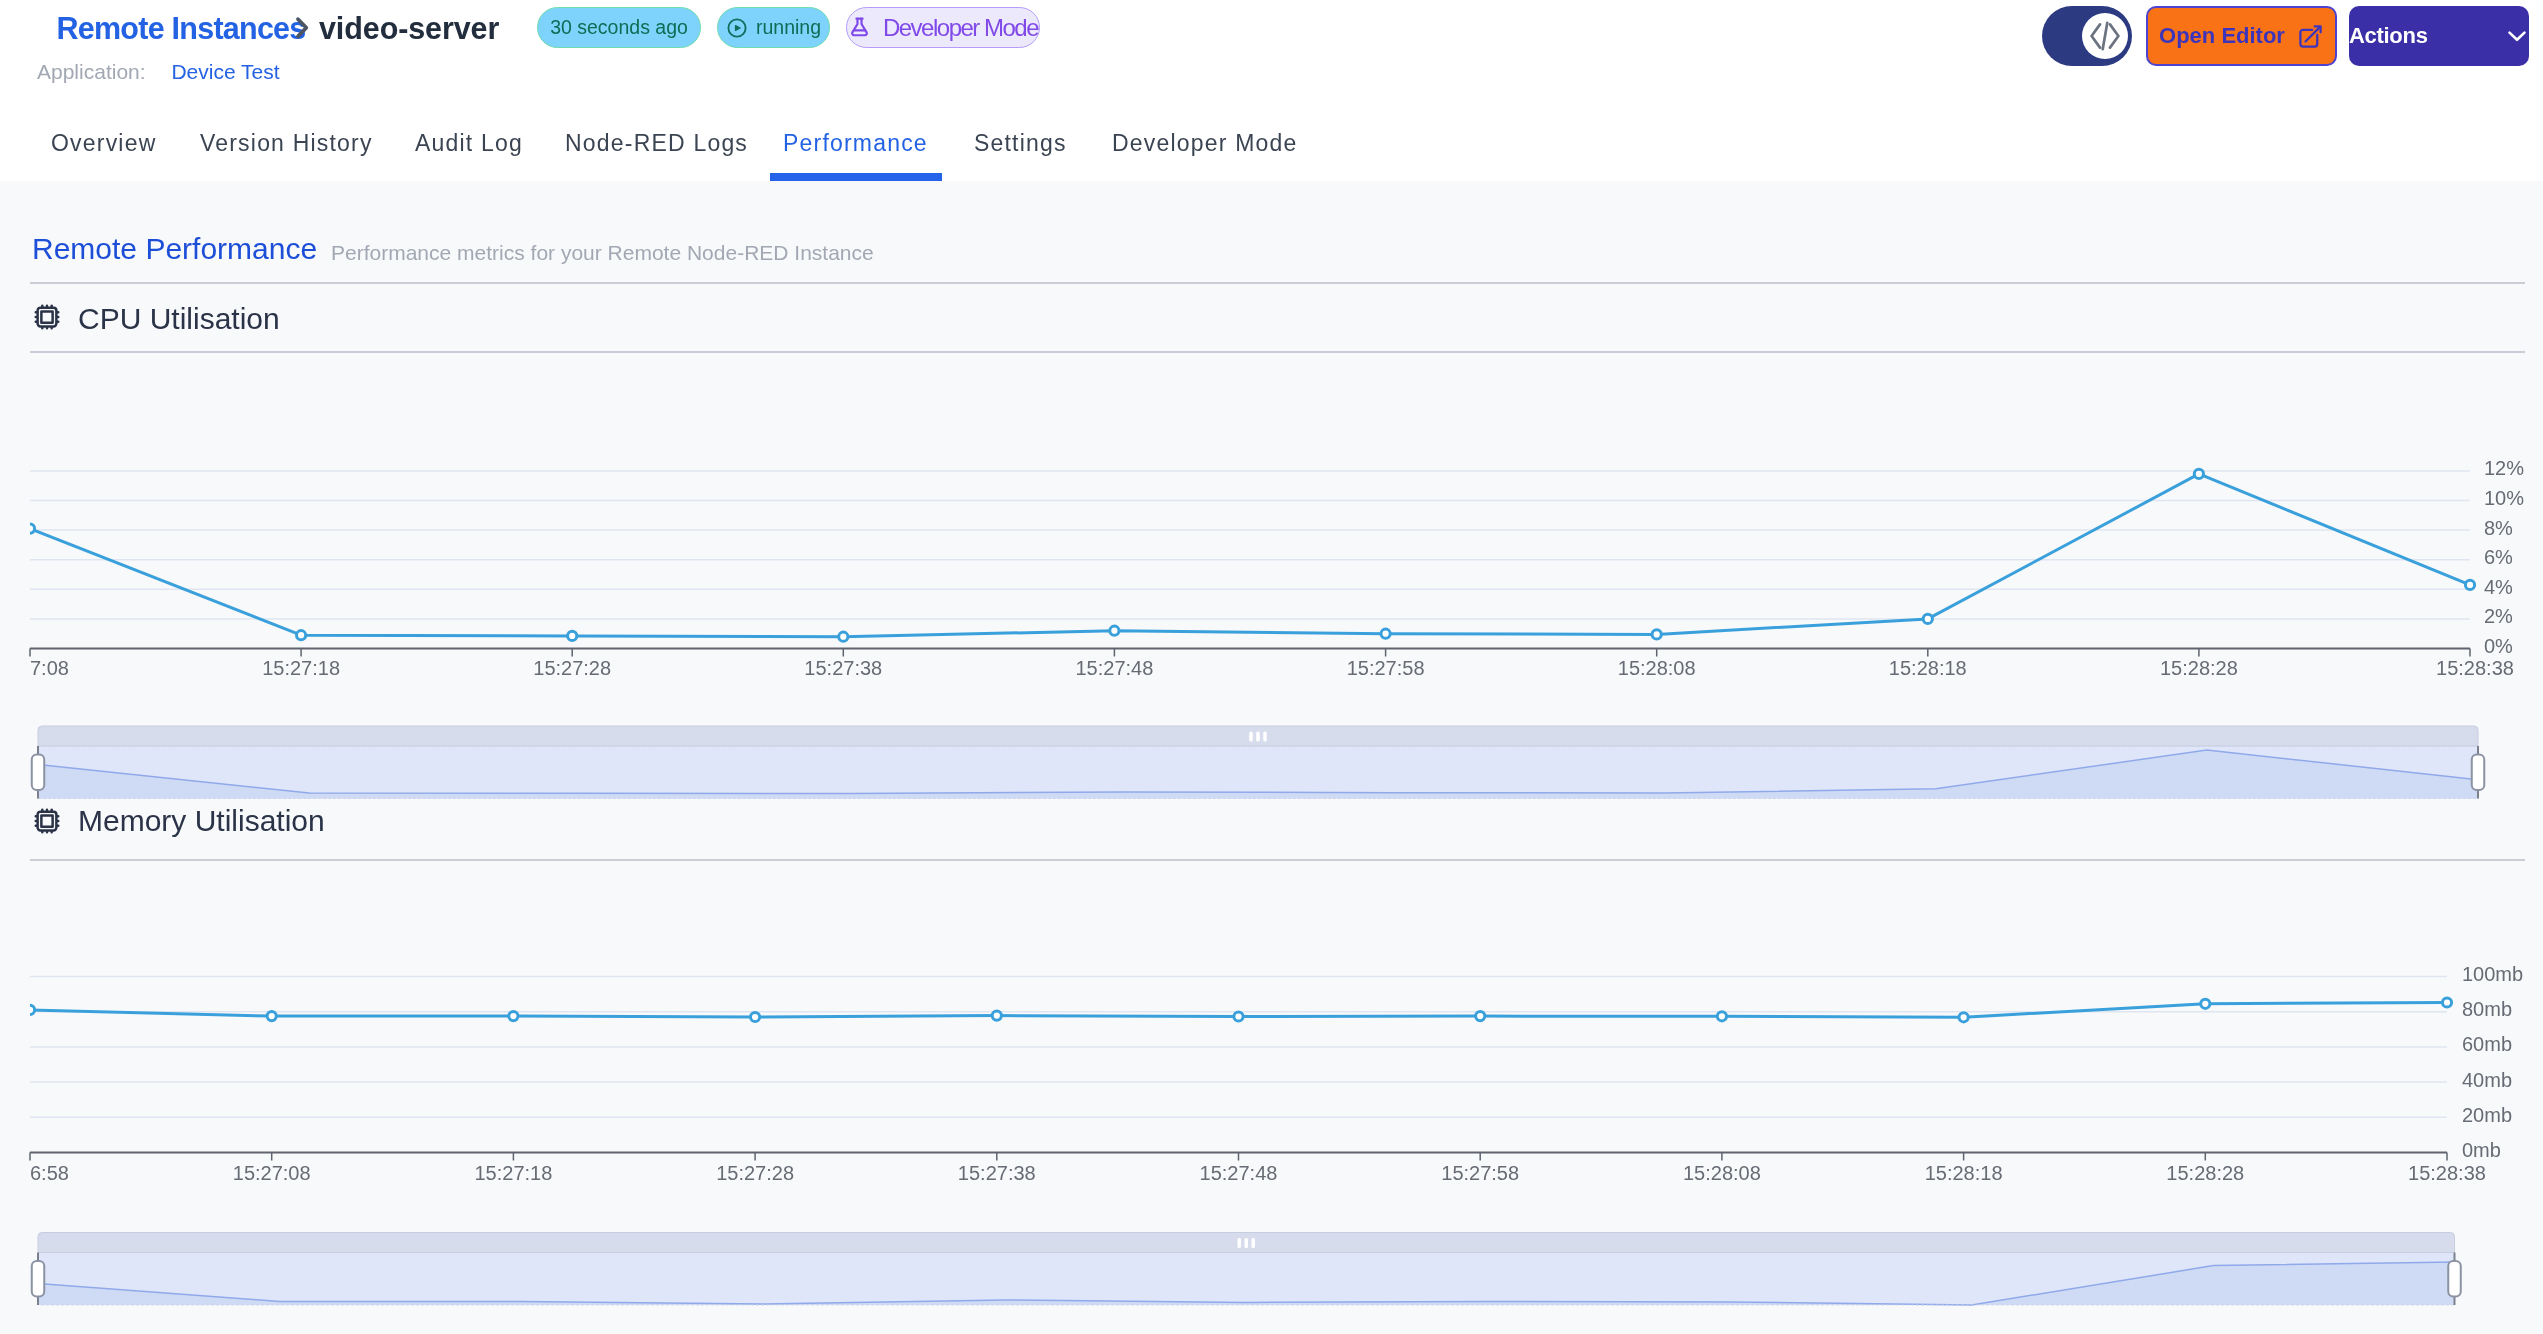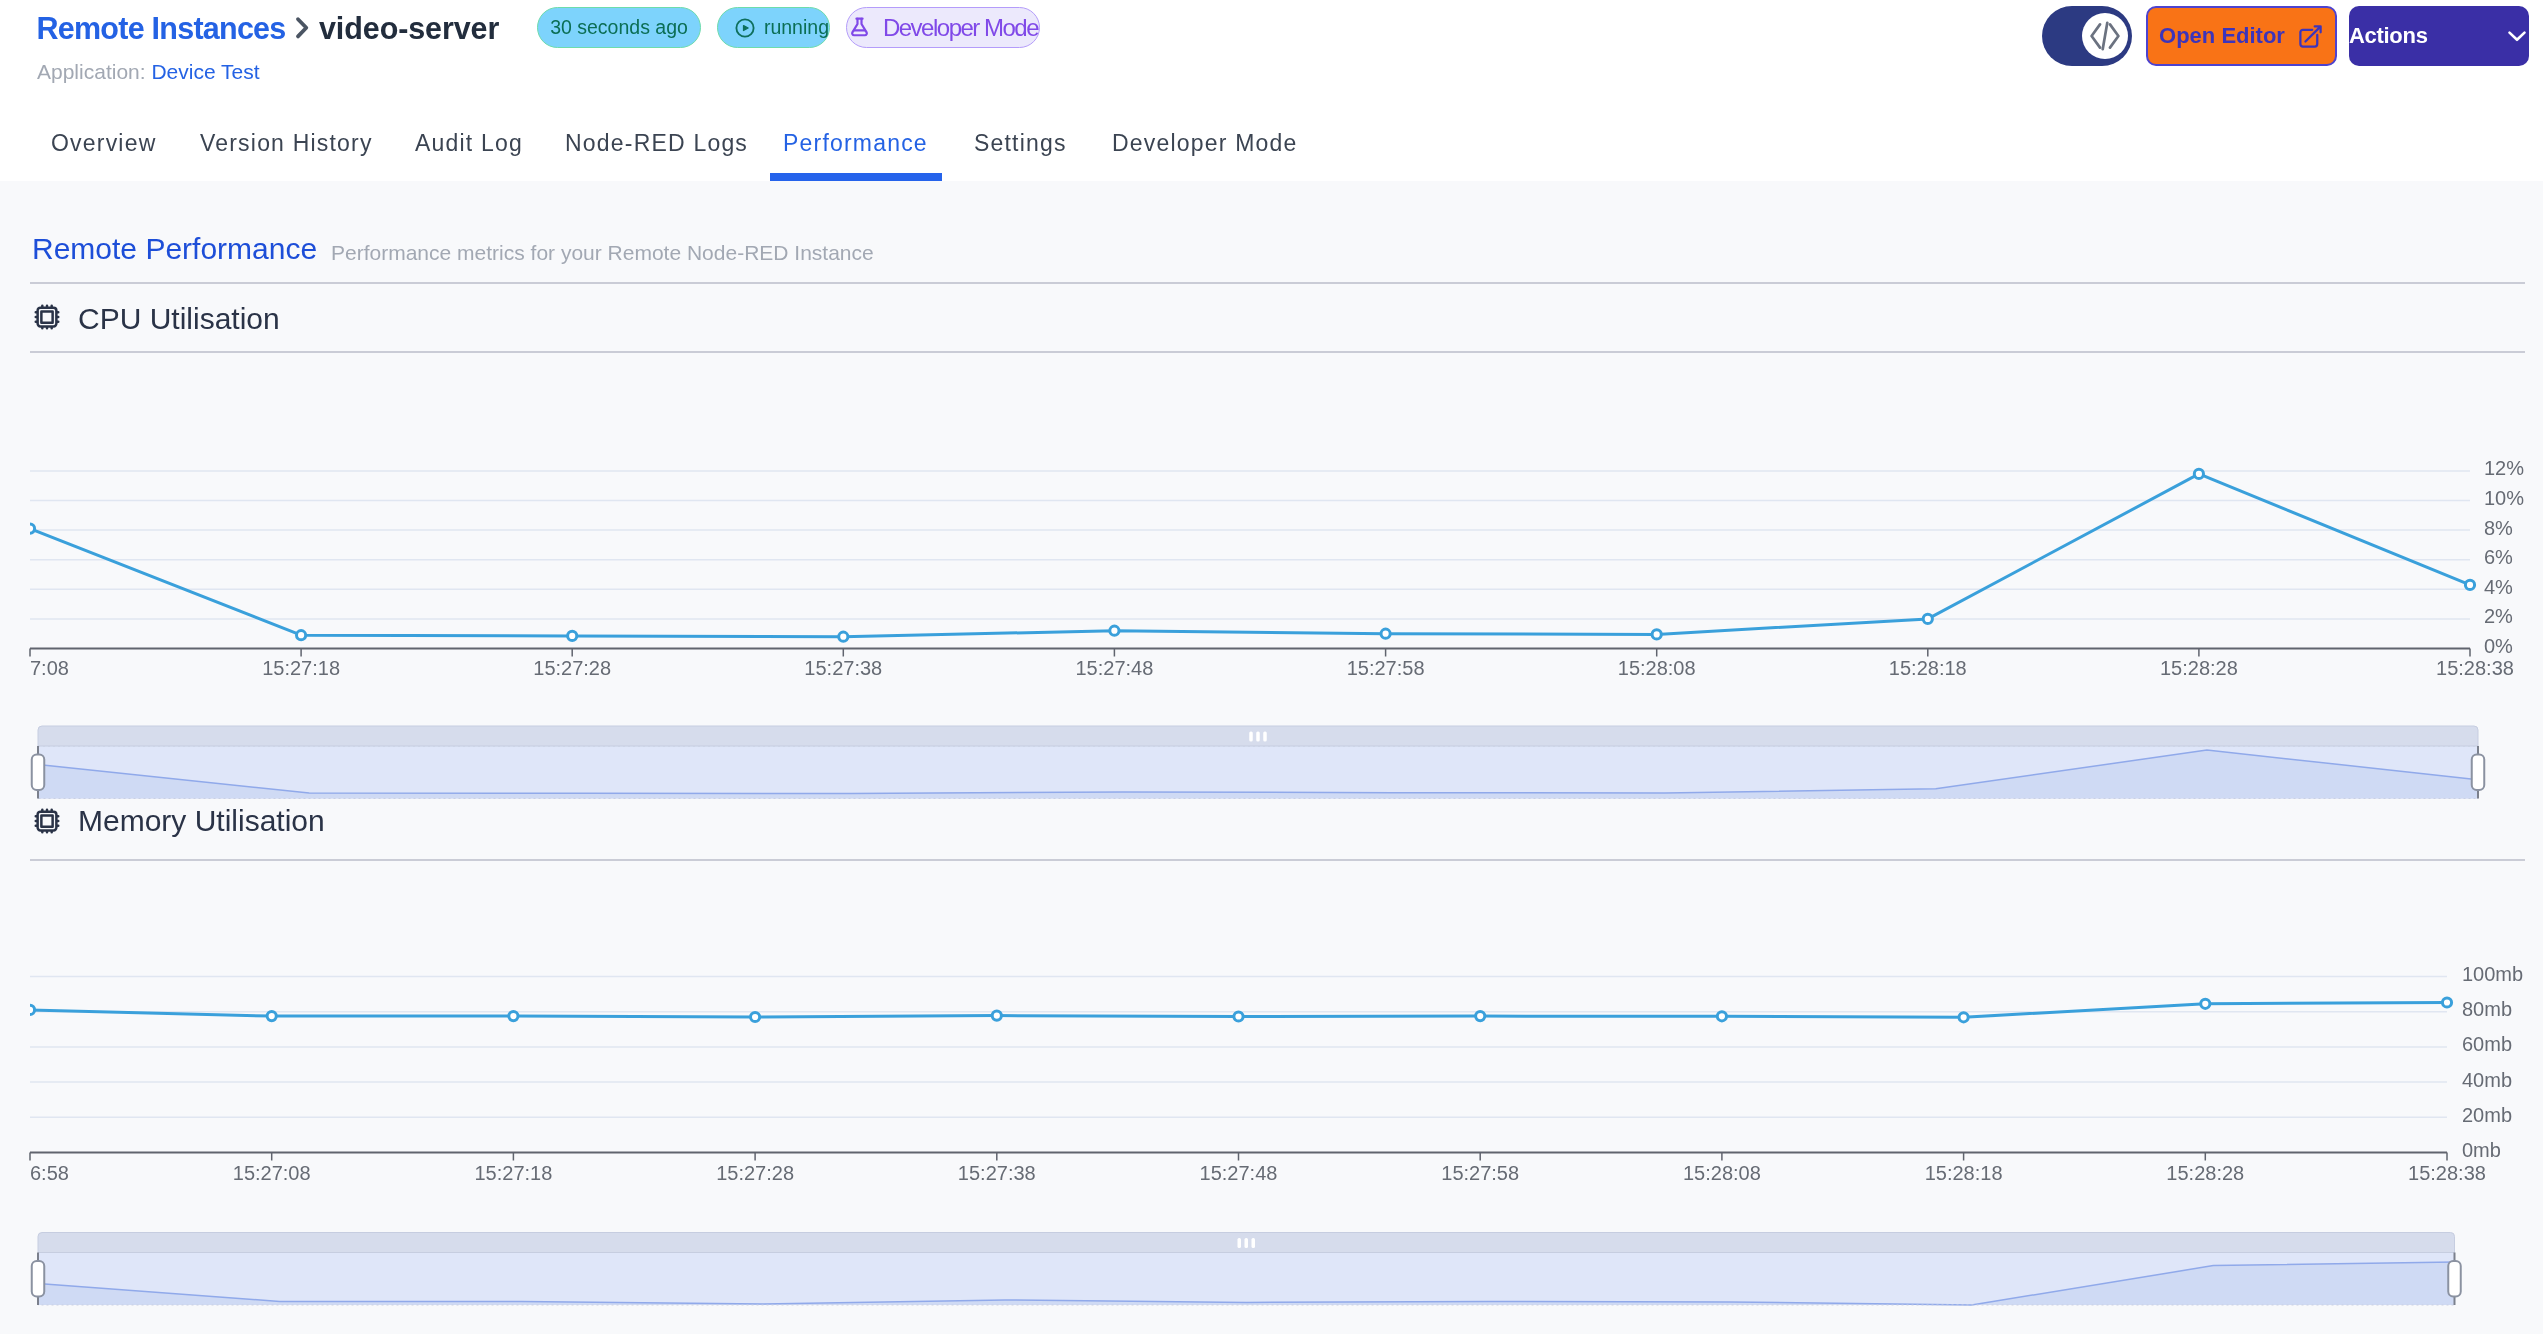--- a/index.html
+++ b/index.html
@@ -1,20 +1,20 @@
 <!DOCTYPE html>
 <html><head>
 <meta charset="utf-8">
 <style>
 * { margin:0; padding:0; box-sizing:border-box; }
 html,body { width:2543px; height:1334px; background:#fff; }
 body { font-family:"Liberation Sans", sans-serif; }
 .page { position:relative; width:2543px; height:1334px; overflow:hidden; background:#fff; }
 .main { position:absolute; left:0; top:180.5px; width:2543px; height:1153.5px; background:#f8f9fb; }
-a { text-decoration:none; }
+a { text-decoration:none;margin-left:20px; }
 
 
 .crumb-link { position:absolute; left:36.5px; top:11px; font-size:30.5px; font-weight:bold; color:#2462e4; letter-spacing:-0.75px; }
 .crumb-name { position:absolute; left:319px; top:11px; font-size:30.5px; font-weight:bold; color:#222d3d; letter-spacing:-0.1px; }
 .app-line { position:absolute; left:37px; top:60px; font-size:21px; color:#a2a8b3; }
 .app-line a { color:#2462e4; }
 
 .badge { position:absolute; top:7px; height:41px; border-radius:21px; display:flex; align-items:center; justify-content:center; font-size:19.5px; }
 .badge.green { background:#7dd3fc; border:1.5px solid #6edcab; color:#0b6e54; }
 .badge.purple { background:#ece9fc; border:1.5px solid #b49cfa; color:#8049e8; }
@@ -42,21 +42,21 @@
 </head>
 <body>
 <div class="page">
 
   <a class="crumb-link">Remote Instances</a>
   <svg style="position:absolute; left:294px; top:16px;" width="16" height="24" viewBox="0 0 16 24" fill="none" stroke="#4b5563" stroke-width="3.8" stroke-linecap="round" stroke-linejoin="round">
       <path d="M4 3.2 L12.3 11.8 L4 20.4"></path>
     </svg>
   <span class="crumb-name">video-server</span>
   <div class="badge green" style="left:537px; width:164px;">30 seconds ago</div>
-  <div class="badge green" style="left:717px; width:113px; gap:8px;justify-content:flex-end;">
+  <div class="badge green" style="left:717px; width:113px; gap:8px;">
     <svg width="22" height="22" viewBox="0 0 24 24" fill="none" stroke="#0e6f5c" stroke-width="2">
         <circle cx="12" cy="12" r="9.4"></circle>
         <path d="M10.4 9.3 L15.4 12 L10.4 14.7 Z" fill="#0e6f5c" stroke="#0e6f5c" stroke-width="1.4" stroke-linejoin="round"></path>
       </svg>
     <span>running</span>
   </div>
   <div class="badge purple" style="left:846px; width:194px; gap:12px; font-size:24px; letter-spacing:-1.5px;">
     <svg width="23" height="23" viewBox="0 0 24 24" fill="none" stroke="#8049e8" stroke-width="2.3" stroke-linecap="round" stroke-linejoin="round">
         <path d="M8.8 2.8h6.4"></path>
         <path d="M9.9 3v5.3L4.6 17.1a2 2 0 0 0 1.73 3h11.34a2 2 0 0 0 1.73-3L14.1 8.3V3"></path>

